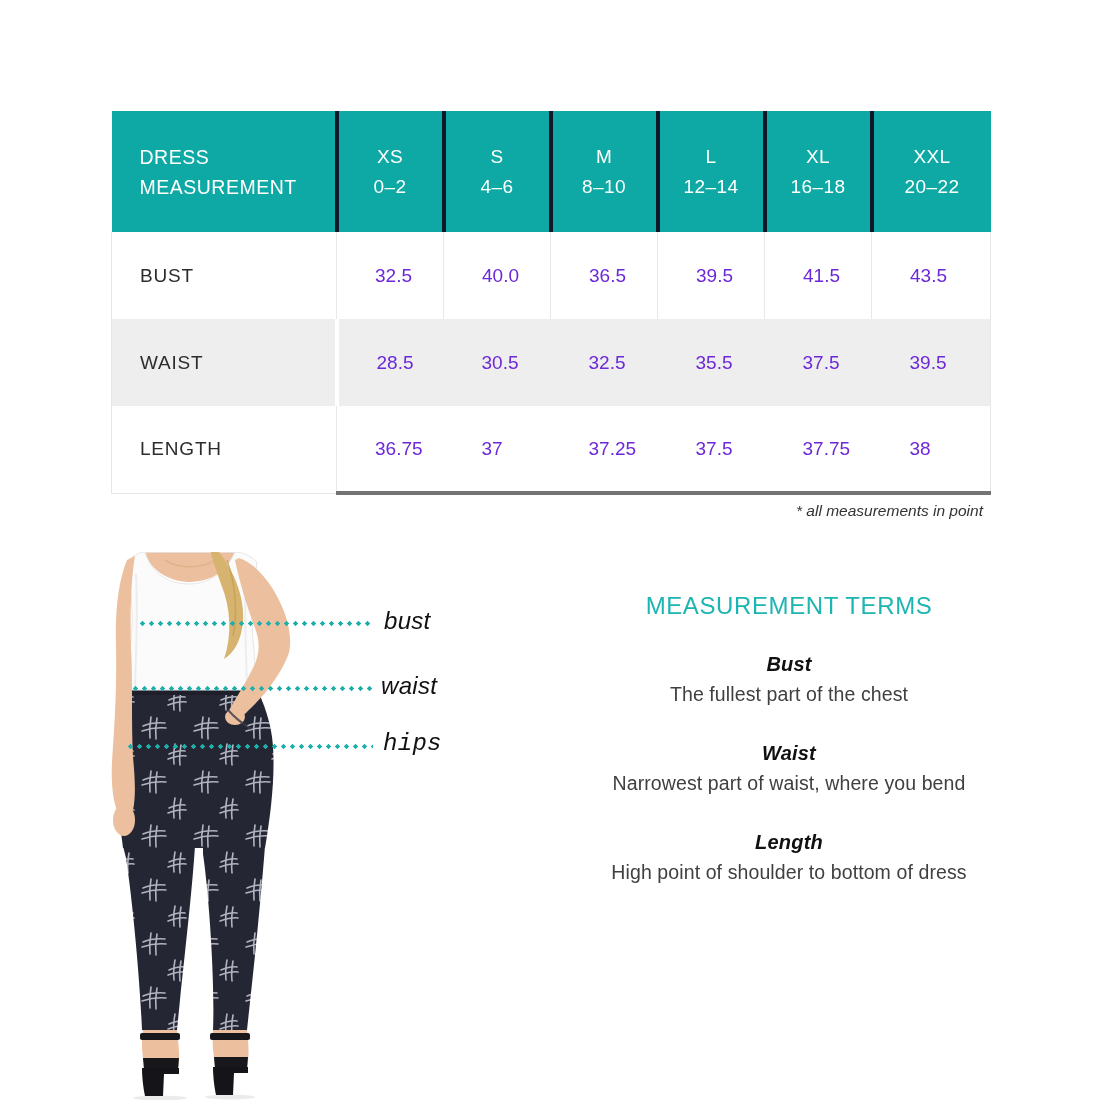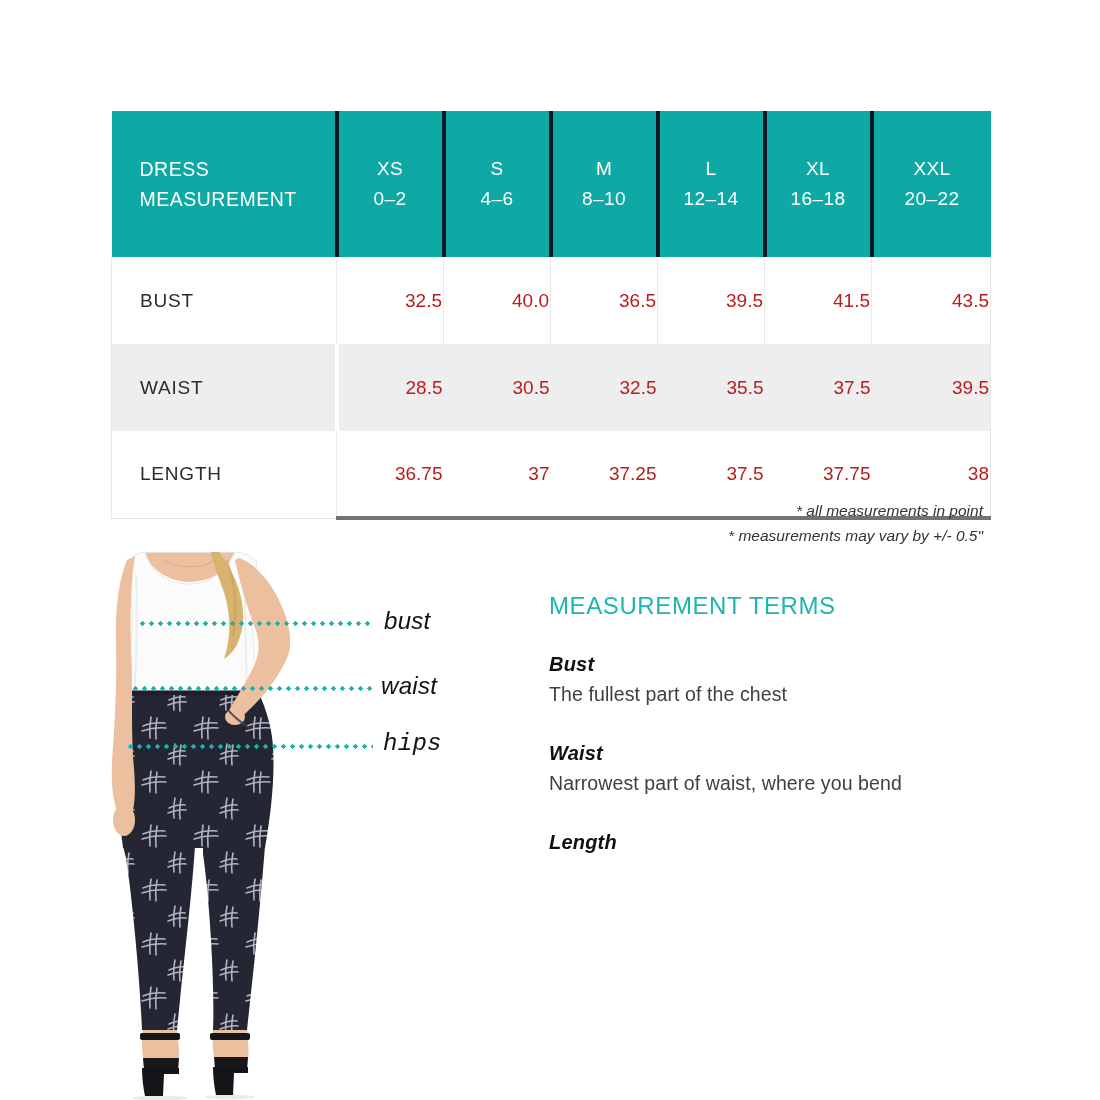--- a/index.html
+++ b/index.html
@@ -13,34 +13,34 @@
   
   table.size-table {
     position:absolute; left:111px; top:111px; width:880px;
     border-collapse:collapse; table-layout:fixed;
     font-size:19px;
   }
   col.c-label { width:225px; }
   col.c-size  { width:107px; }
   thead th {
     background:#0ea9a4; color:#ffffff; font-weight:400;
-    height:146px; vertical-align:middle; padding:0;
+    height:121px; vertical-align:middle; padding:0;
   }
   thead th.size-cell { border-left:4px solid #0f172a; }
   thead th.size-cell .line { display:block; text-align:center; line-height:30px; letter-spacing:.4px; }
   thead th.label-cell { text-align:left; padding-left:28px; }
   thead th.label-cell .line { display:block; line-height:30px; letter-spacing:.5px; font-size:19.5px; }
 
   tbody tr { height:87px; }
   tbody th.row-label {
     text-align:left; padding-left:28px; font-weight:400;
     letter-spacing:.8px; font-size:19px; color:#2c2c2c;
     border-left:1px solid #e7e7e7;
   }
-  tbody td { text-align:right; color:#b91c1c;padding-left:38px; }
+  tbody td { text-align:left; color:#6d28d9;padding-left:38px; }
   tbody td:last-child { border-right:1px solid #e7e7e7; }
 
   tr.r-bust   { background:#ffffff; }
   tr.r-bust th, tr.r-bust td { border-right:1px solid #e9e9e9; }
   tr.r-bust td:last-child { border-right:1px solid #e7e7e7; }
 
   tr.r-waist  { background:#eeeeee; }
   tr.r-waist th { border-right:4px solid #ffffff; }
 
   tr.r-length { background:#ffffff; }
@@ -67,21 +67,21 @@
   .dl-hips  { left:43px;  top:192px; width:245px; }
   .bodylabel {
     position:absolute; font-style:italic; font-size:24px; color:#111111;
     letter-spacing:.3px; white-space:nowrap;
   }
   .bl-bust  { left:299px; top:55px; }
   .bl-waist { left:296px; top:120px; }
   .bl-hips  { left:298px; top:178px;font-family:Liberation Mono, monospace; }
 
   
-  .terms { position:absolute; left:549px; top:592px; width:480px; }
+  .terms { position:absolute; left:549px; top:592px; width:480px;text-align:center; }
   .terms-heading {
     color:#1db5b1; font-size:24px; letter-spacing:.6px;
     font-weight:400; margin:0 0 33px 0;
   }
   .term-name {
     font-size:20px; font-weight:700; font-style:italic;
     color:#111111; margin:0 0 7px 0; letter-spacing:.2px;
   }
   .term-def {
     font-size:19.5px; color:#404040; margin:0 0 36px 0; letter-spacing:.1px;
@@ -160,21 +160,20 @@
         <td>37.25</td>
         <td>37.5</td>
         <td>37.75</td>
         <td>38</td>
       </tr>
     </tbody>
   </table>
 
   <div class="notes">
     <div>* all measurements in point</div>
-    <div>* measurements may vary by +/- 0.5"</div>
   </div>
 
   <div class="figure">
     <svg width="260" height="548" viewBox="0 0 260 548" xmlns="http://www.w3.org/2000/svg" aria-hidden="true">
       <defs>
         <pattern id="ikat" width="52" height="54" patternUnits="userSpaceOnUse">
           <rect width="52" height="54" fill="#252633"></rect>
           <g stroke="#c9cbd7" stroke-width="1.6" fill="none" stroke-linecap="round" opacity="0.85">
             <path d="M6 12 Q16 8 28 9"></path>
             <path d="M5 17 Q17 13 29 14"></path>
@@ -247,16 +246,17 @@
     <div>
       <p class="term-name">Bust</p>
       <p class="term-def">The fullest part of the chest</p>
     </div>
     <div>
       <p class="term-name">Waist</p>
       <p class="term-def">Narrowest part of waist, where you bend</p>
     </div>
     <div>
       <p class="term-name">Length</p>
+      <p class="term-def">High point of shoulder to bottom of dress</p>
     </div>
   </div>
 
 </div>
 
 </body></html>

